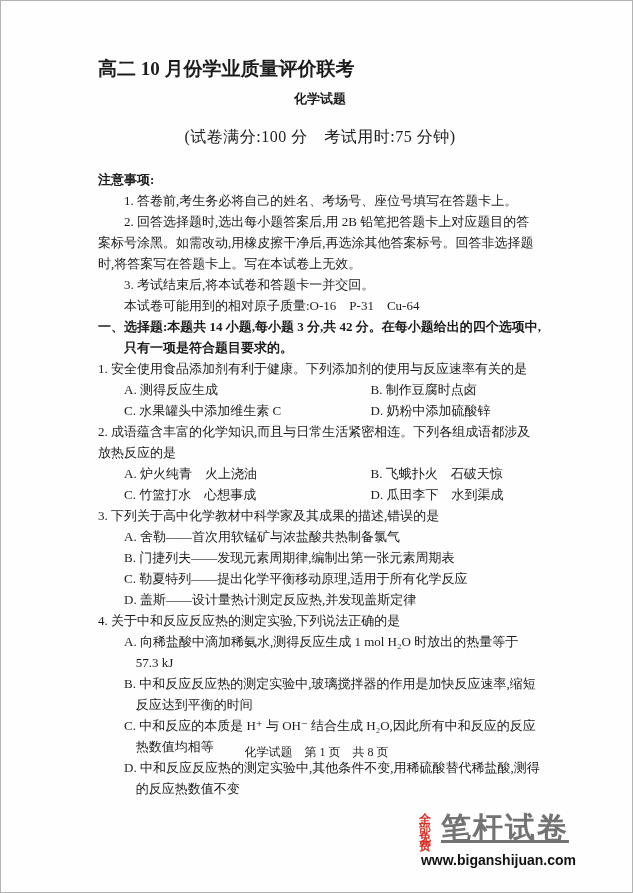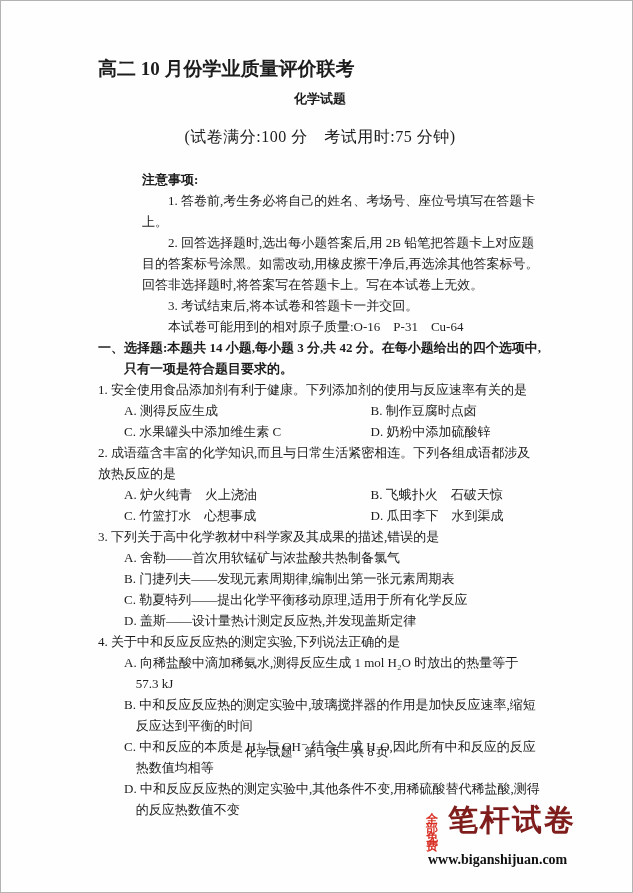--- a/index.html
+++ b/index.html
@@ -13,46 +13,47 @@
     font-family: "Liberation Serif", "DejaVu Serif", serif;
     color: #1c1c1c;
     overflow: hidden;
   }
   .content { padding: 56px 90px 0 97px; font-size: 13px; line-height: 21px; }
 
   .title-line1 { font-size:19px; font-weight:bold; line-height:24px; }
   .title-line2 { text-align:center; font-size:13px; font-weight:bold; line-height:24px; margin-top:6px; }
   .exam-info  { text-align:center; font-size:16px; margin-top:15px; letter-spacing:0.5px; }
 
-  .notice { margin-top:22px;margin-left:44px; }
+  .notice { margin-top:22px; }
   .notice-heading { font-weight:bold; }
   .notice-item { text-indent:2em; }
   .atomic-mass { text-indent:2em; }
 
   .section-heading { margin-top:0; font-weight:bold; padding-left:2em; text-indent:-2em; }
 
   .question { margin:0; }
   .q-stem { }
   .q-options.two-col { display:grid; grid-template-columns:59% 41%; margin-left:2em; }
   .q-options.one-col .q-option { margin-left:2em; padding-left:0.9em; text-indent:-0.9em; }
 
   .page-footer {
     position:absolute; left:0; right:0; bottom:131px;
     text-align:center; font-size:12px; color:#1c1c1c;
   }
 
   .watermark { position:absolute; right:56px; bottom:24px; }
   .wm-brand {
-    font-size:30px; font-weight:bold; color:#7f1d1d;
+    font-size:30px; font-weight:bold; color:#737373;
     letter-spacing:2px; margin-left:20px; line-height:32px;
     font-family:"Liberation Serif","DejaVu Serif",serif;
+    text-decoration:underline;
   }
   .wm-url {
-    font-family:Liberation Serif, serif;
-    font-size:14px; font-weight:bold; color:#111; margin-top:16px; letter-spacing:0px;
+    font-family:Liberation Sans, sans-serif;
+    font-size:14px; font-weight:bold; color:#111; margin-top:8px; letter-spacing:0px;text-align:right;
   }
   .wm-badge {
     position:absolute; left:-2px; bottom:17px;
     font-size:12px; font-weight:bold; line-height:9px; width:18px;
   }
 </style>
 </head>
 <body>
 
 <div class="page">

